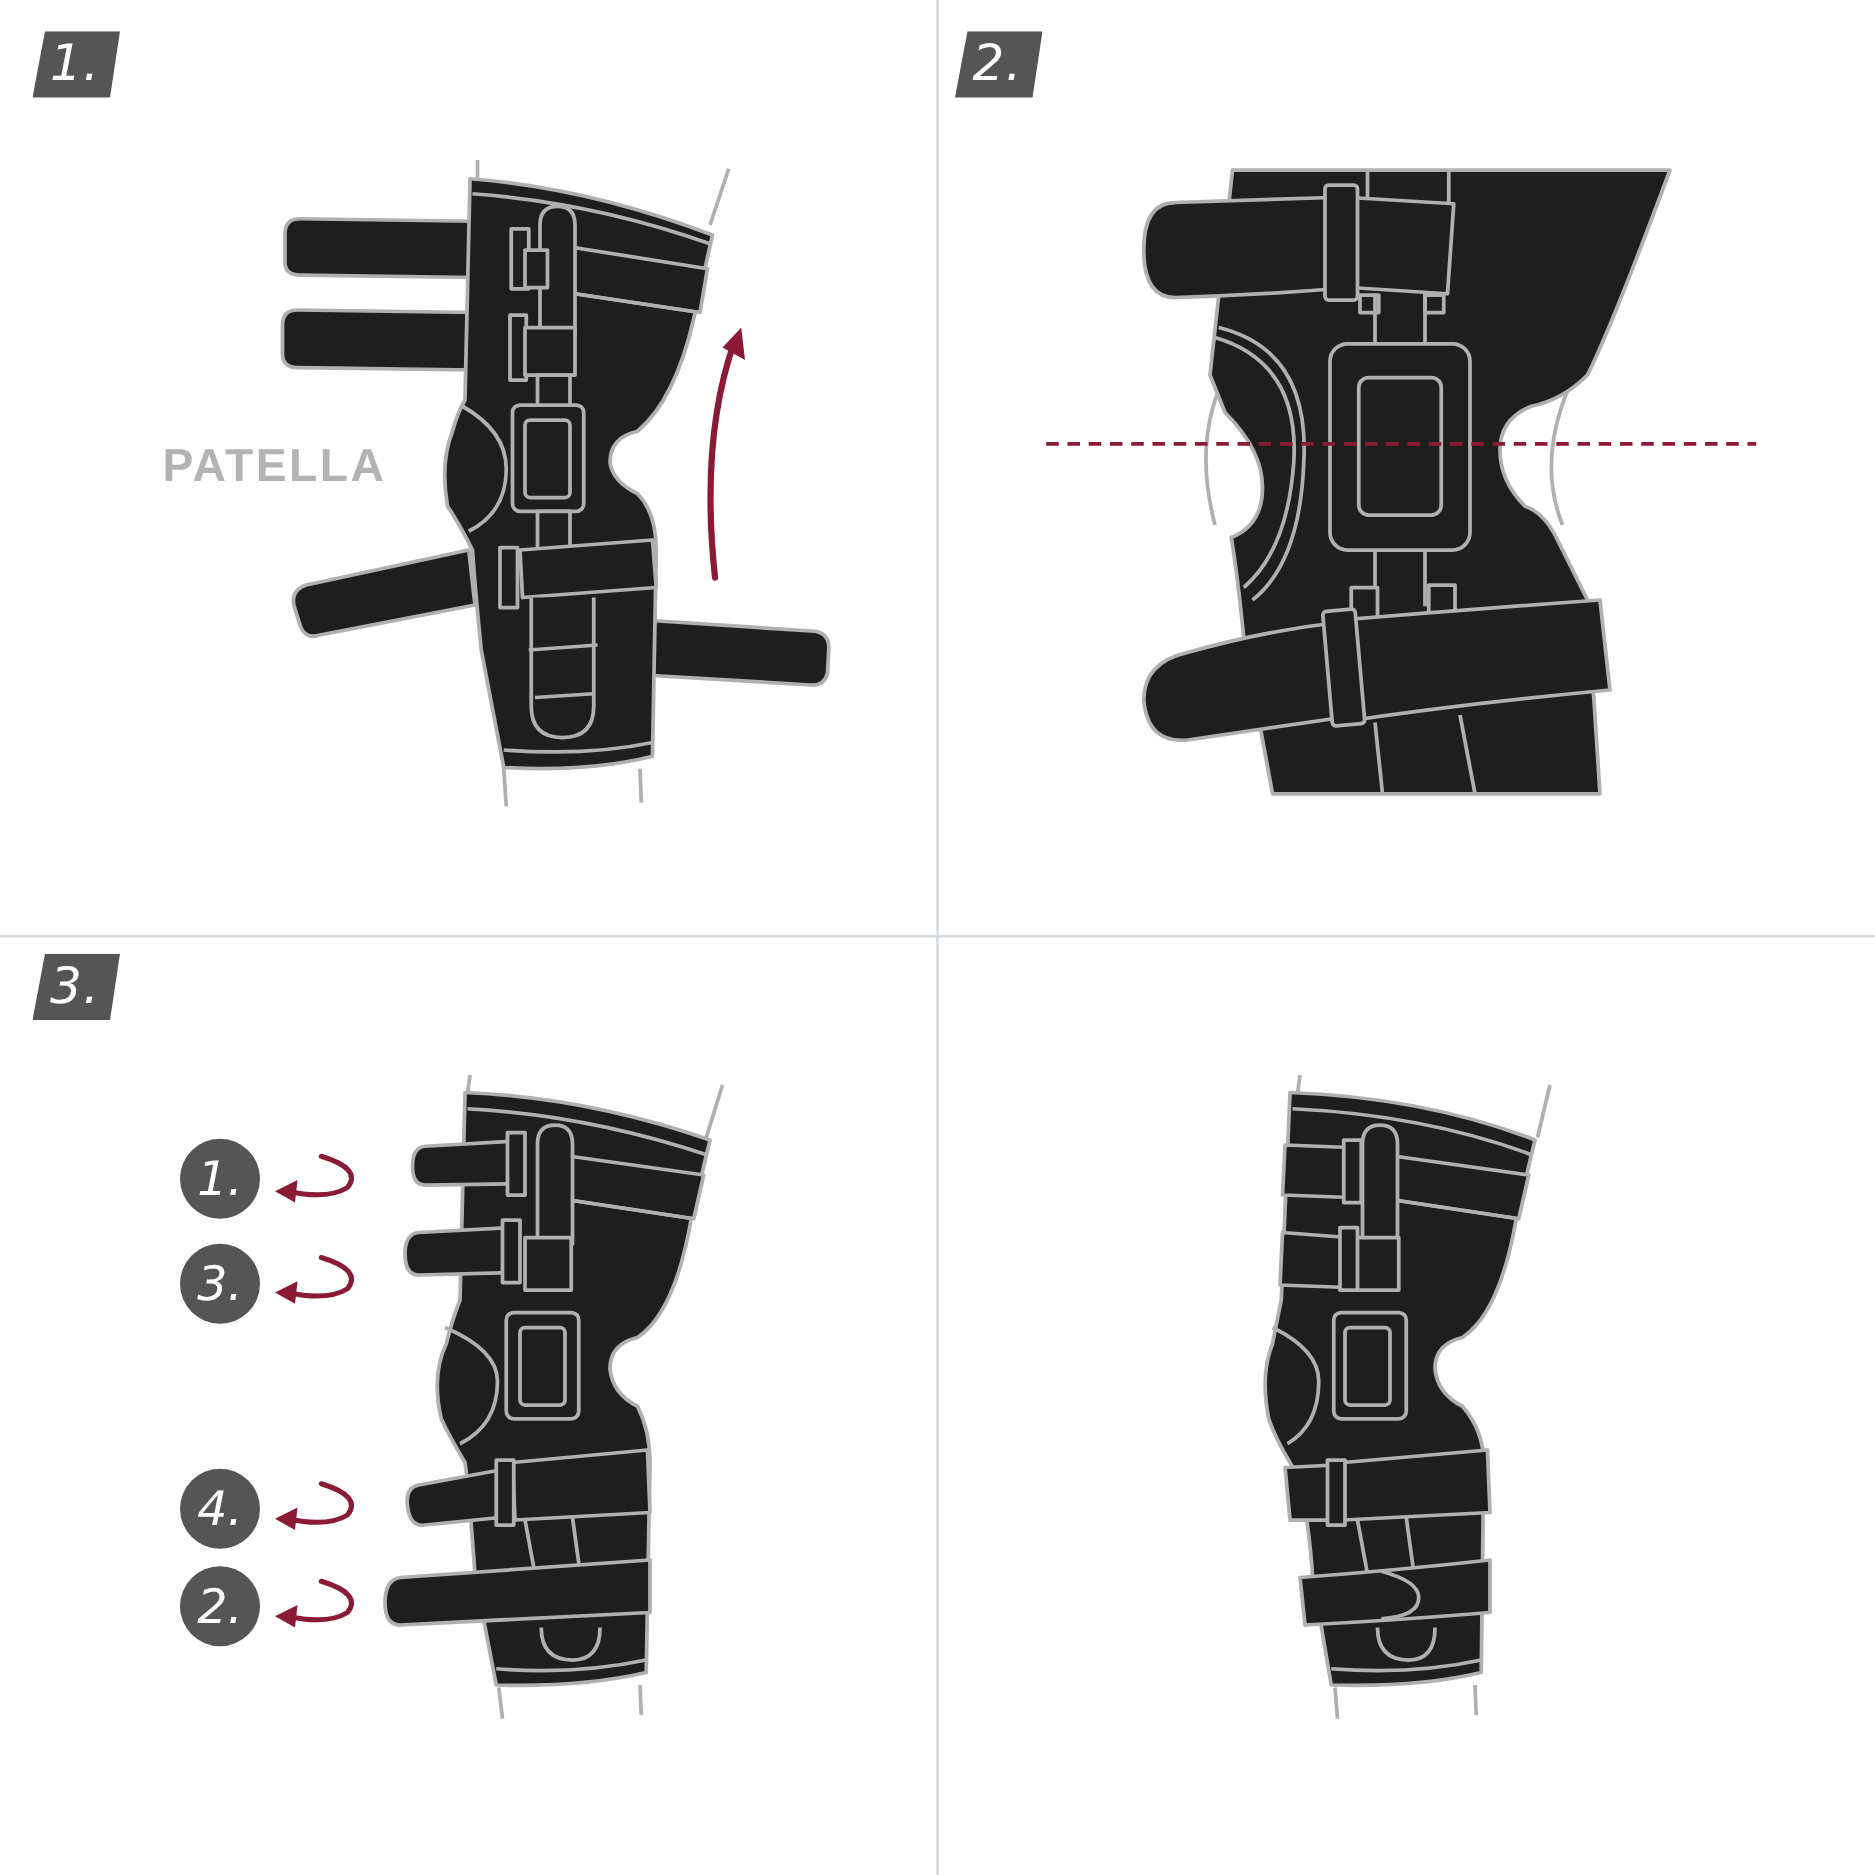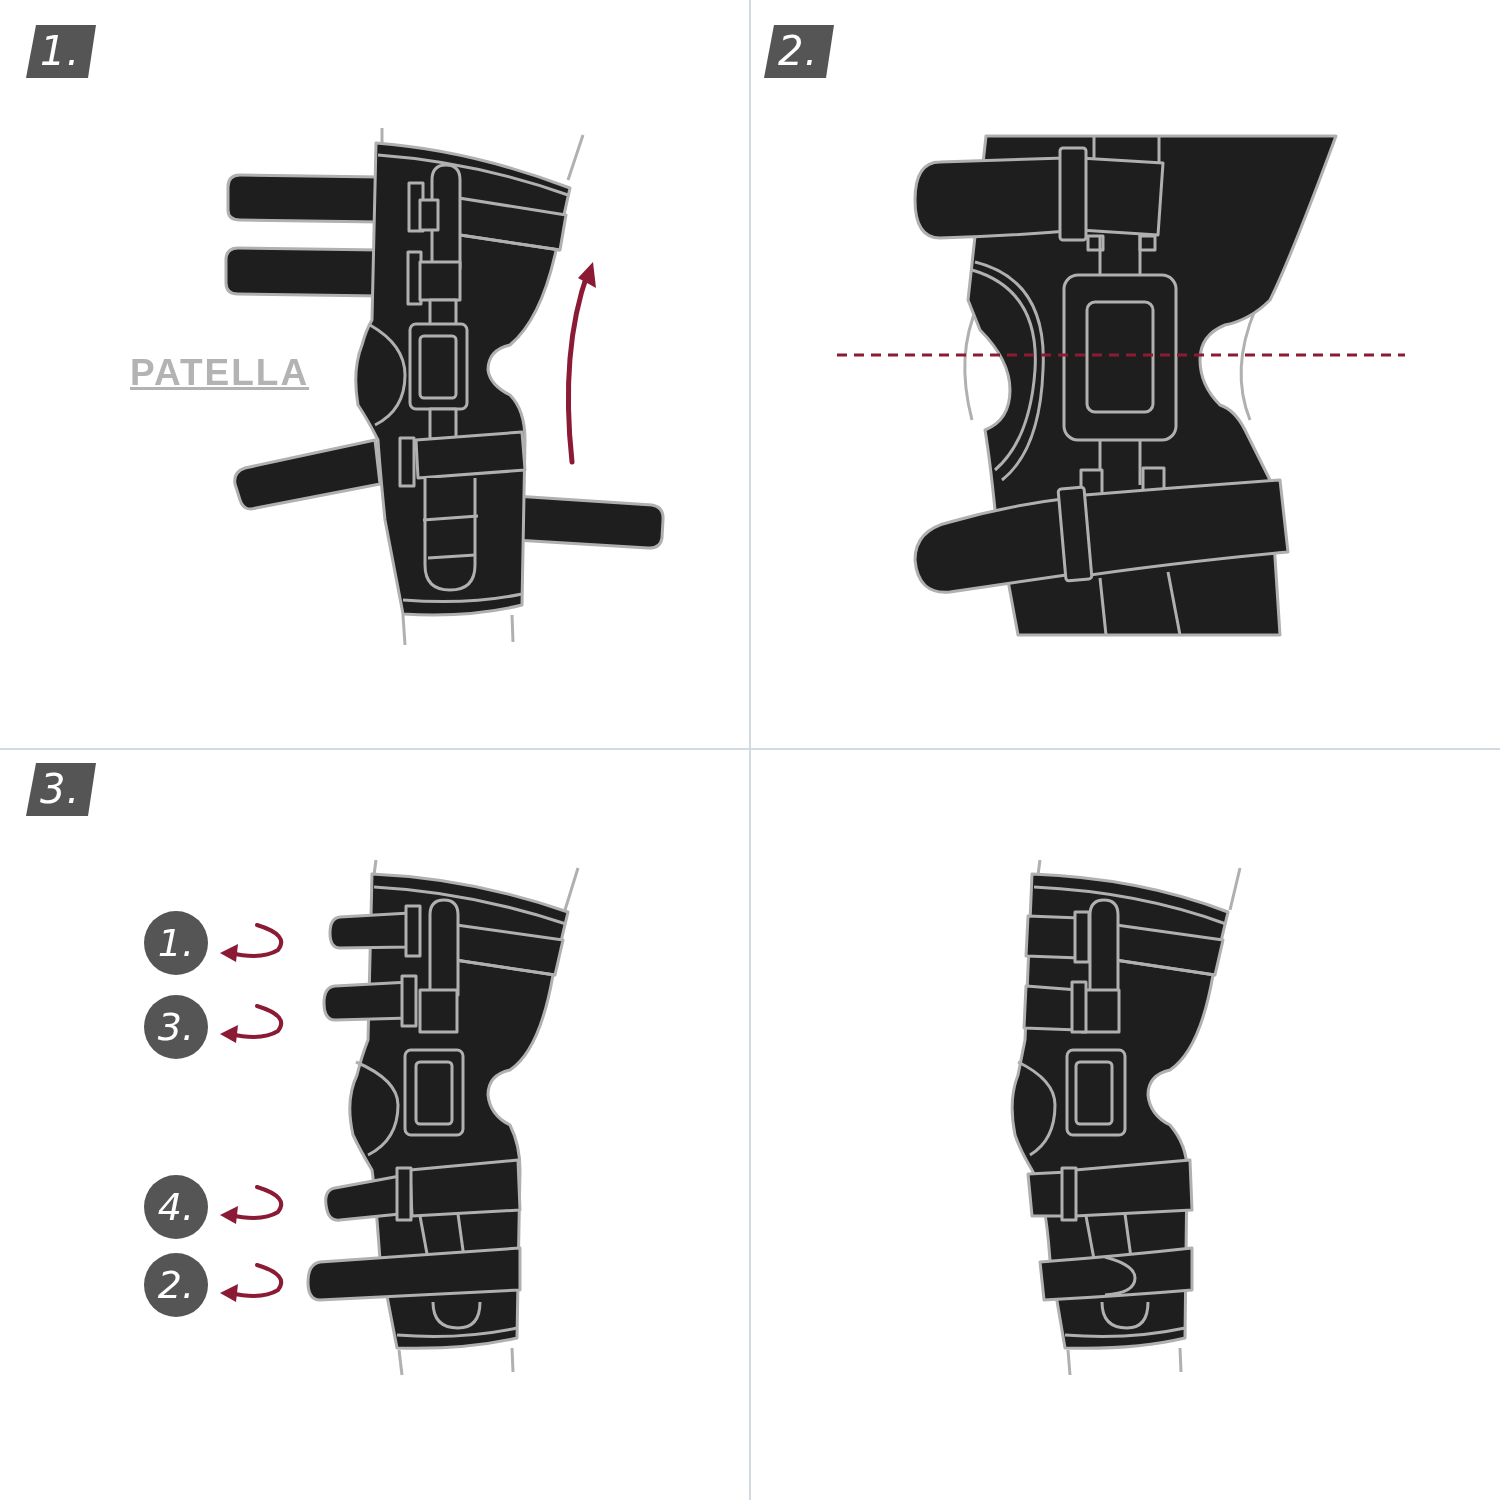--- a/index.html
+++ b/index.html
@@ -3,21 +3,21 @@
   <meta charset="utf-8">
   <style>
     html, body { margin: 0; padding: 0; background: #ffffff; }
     body { width: 1500px; height: 1500px; position: relative; overflow: hidden; font-family: "DejaVu Sans", sans-serif; }
     .divider-v { position: absolute; left: 749px; top: 0; width: 2px; height: 1500px; background: #d3dae0; }
     .divider-h { position: absolute; left: 0; top: 748px; width: 1500px; height: 2px; background: #d3dae0; }
     .panel { position: absolute; width: 750px; height: 750px; }
     .step-badge { position: absolute; width: 62px; height: 52px; }
     .step-badge svg { position: absolute; left: 0; top: 0; }
     .step-badge span { position: absolute; left: 14px; top: 3px; font-size: 40px; font-style: italic; color: #ffffff; font-family: "DejaVu Sans", sans-serif; letter-spacing: 1px; }
-    .patella { position: absolute; left: 130px; top: 352px; font-family: "Liberation Sans", sans-serif; font-weight: bold; font-size: 37px; color: #b3b3b3; letter-spacing: 2px; text-decoration: underline; }
+    .patella { position: absolute; left: 130px; top: 352px; font-family: "Liberation Sans", sans-serif; font-weight: bold; font-size: 37px; color: #b3b3b3; letter-spacing: 2px; }
     .order-badge { position: absolute; width: 64px; height: 64px; border-radius: 50%; background: #555555; color: #ffffff; font-size: 38px; font-style: italic; display: flex; align-items: center; justify-content: center; font-family: "DejaVu Sans", sans-serif; }
     svg.art { position: absolute; left: 0; top: 0; }
   </style>
 </head>
 <body>
 
 <div class="divider-v"></div>
 <div class="divider-h"></div>
 
 <div class="panel" style="left:0;top:0;">

